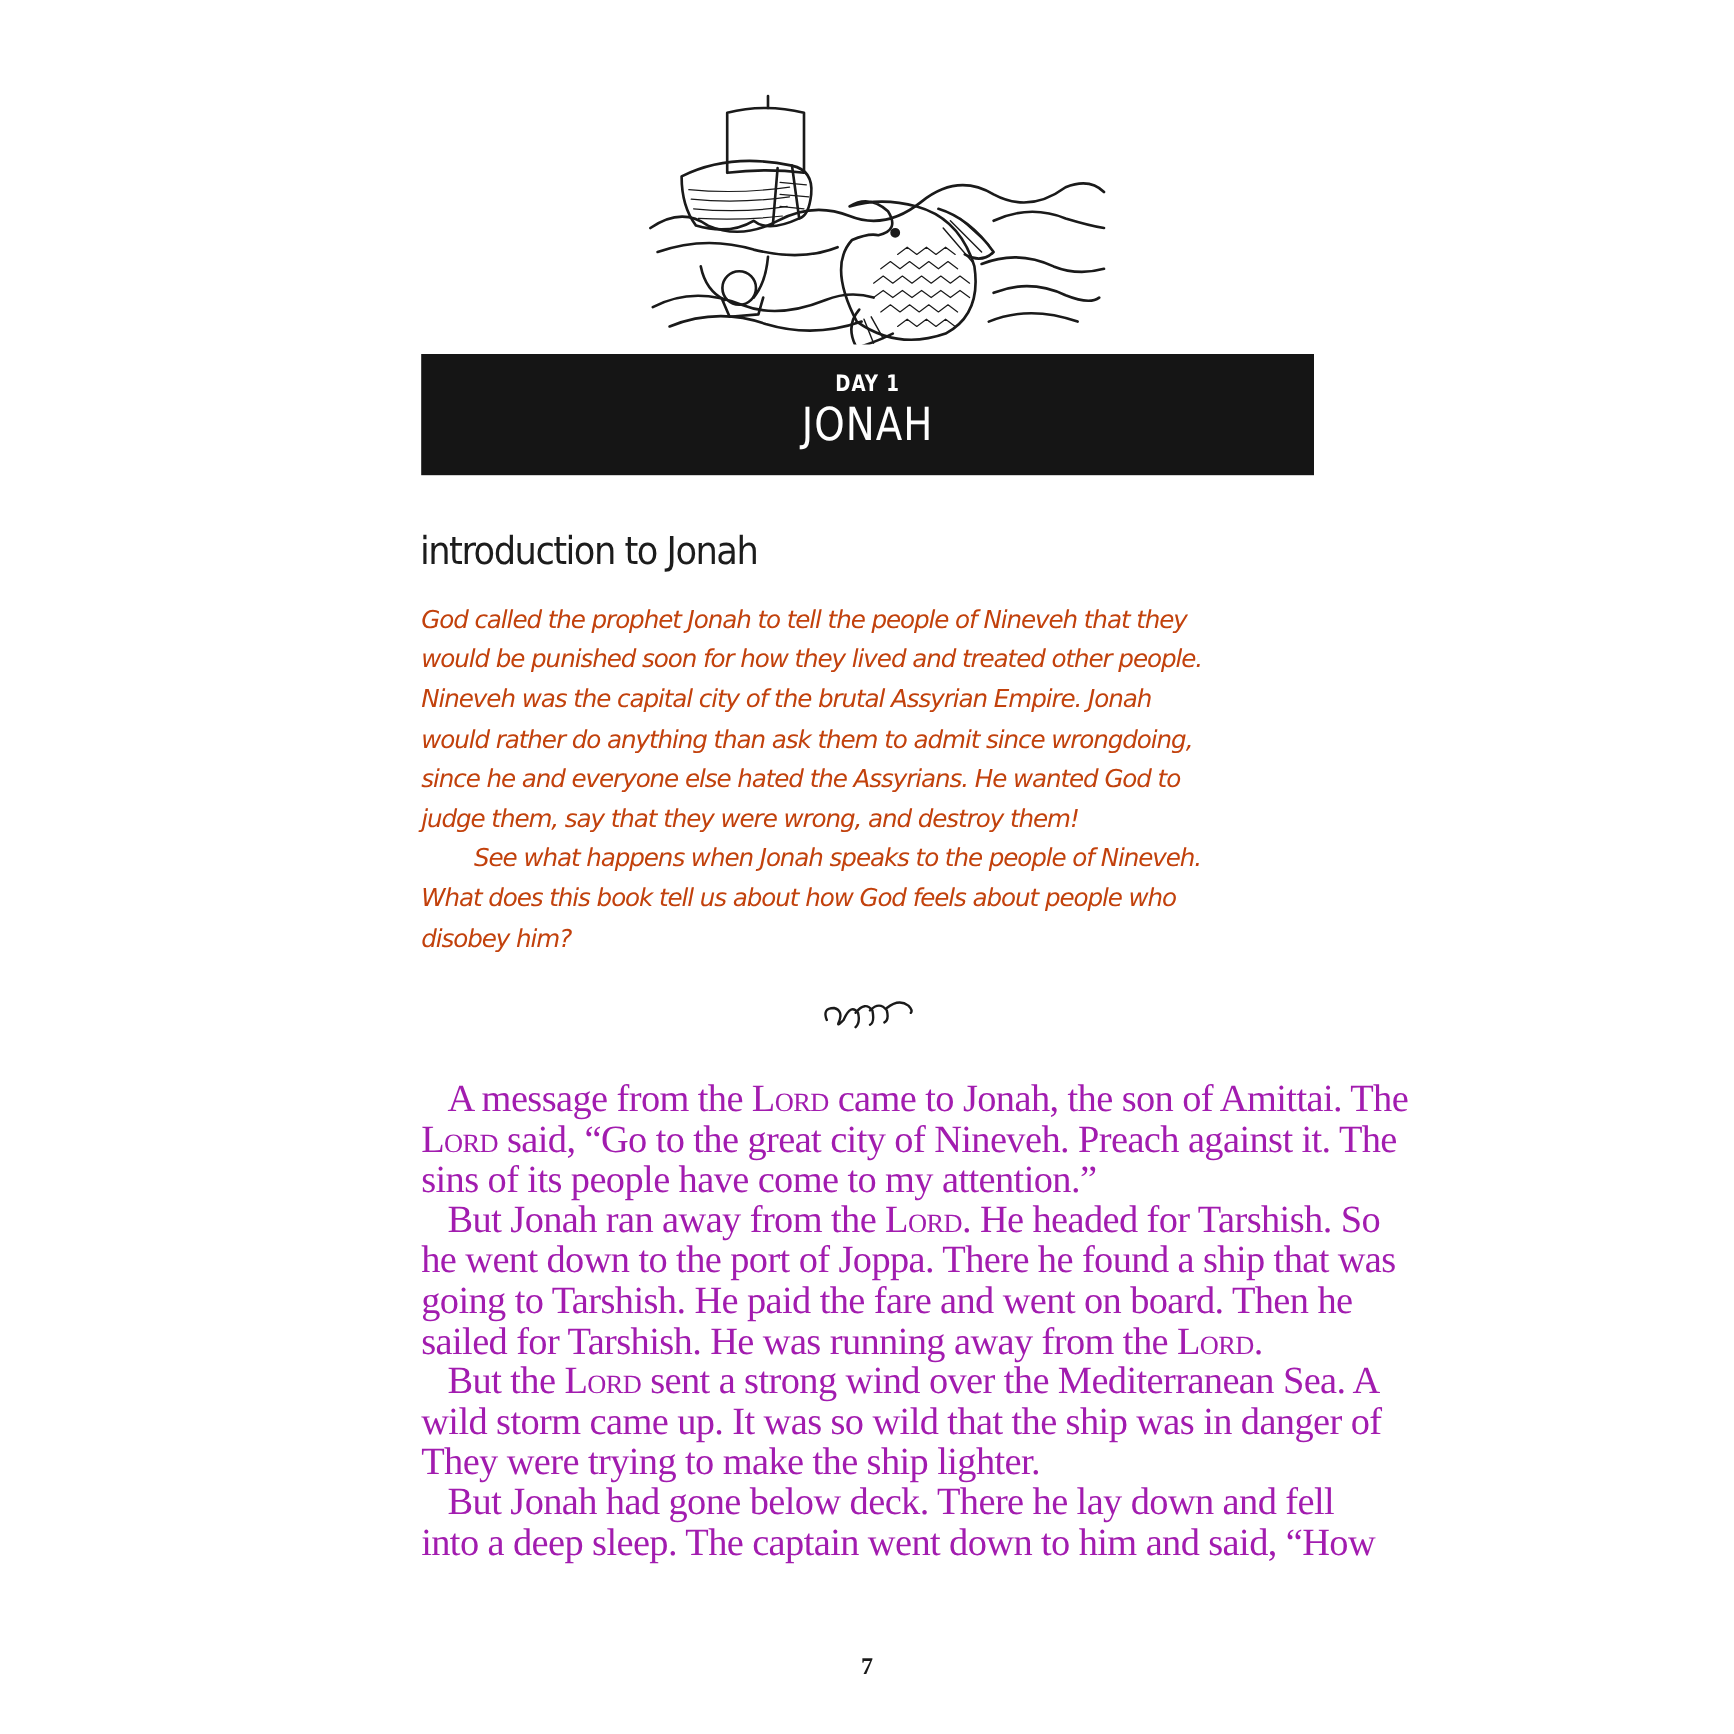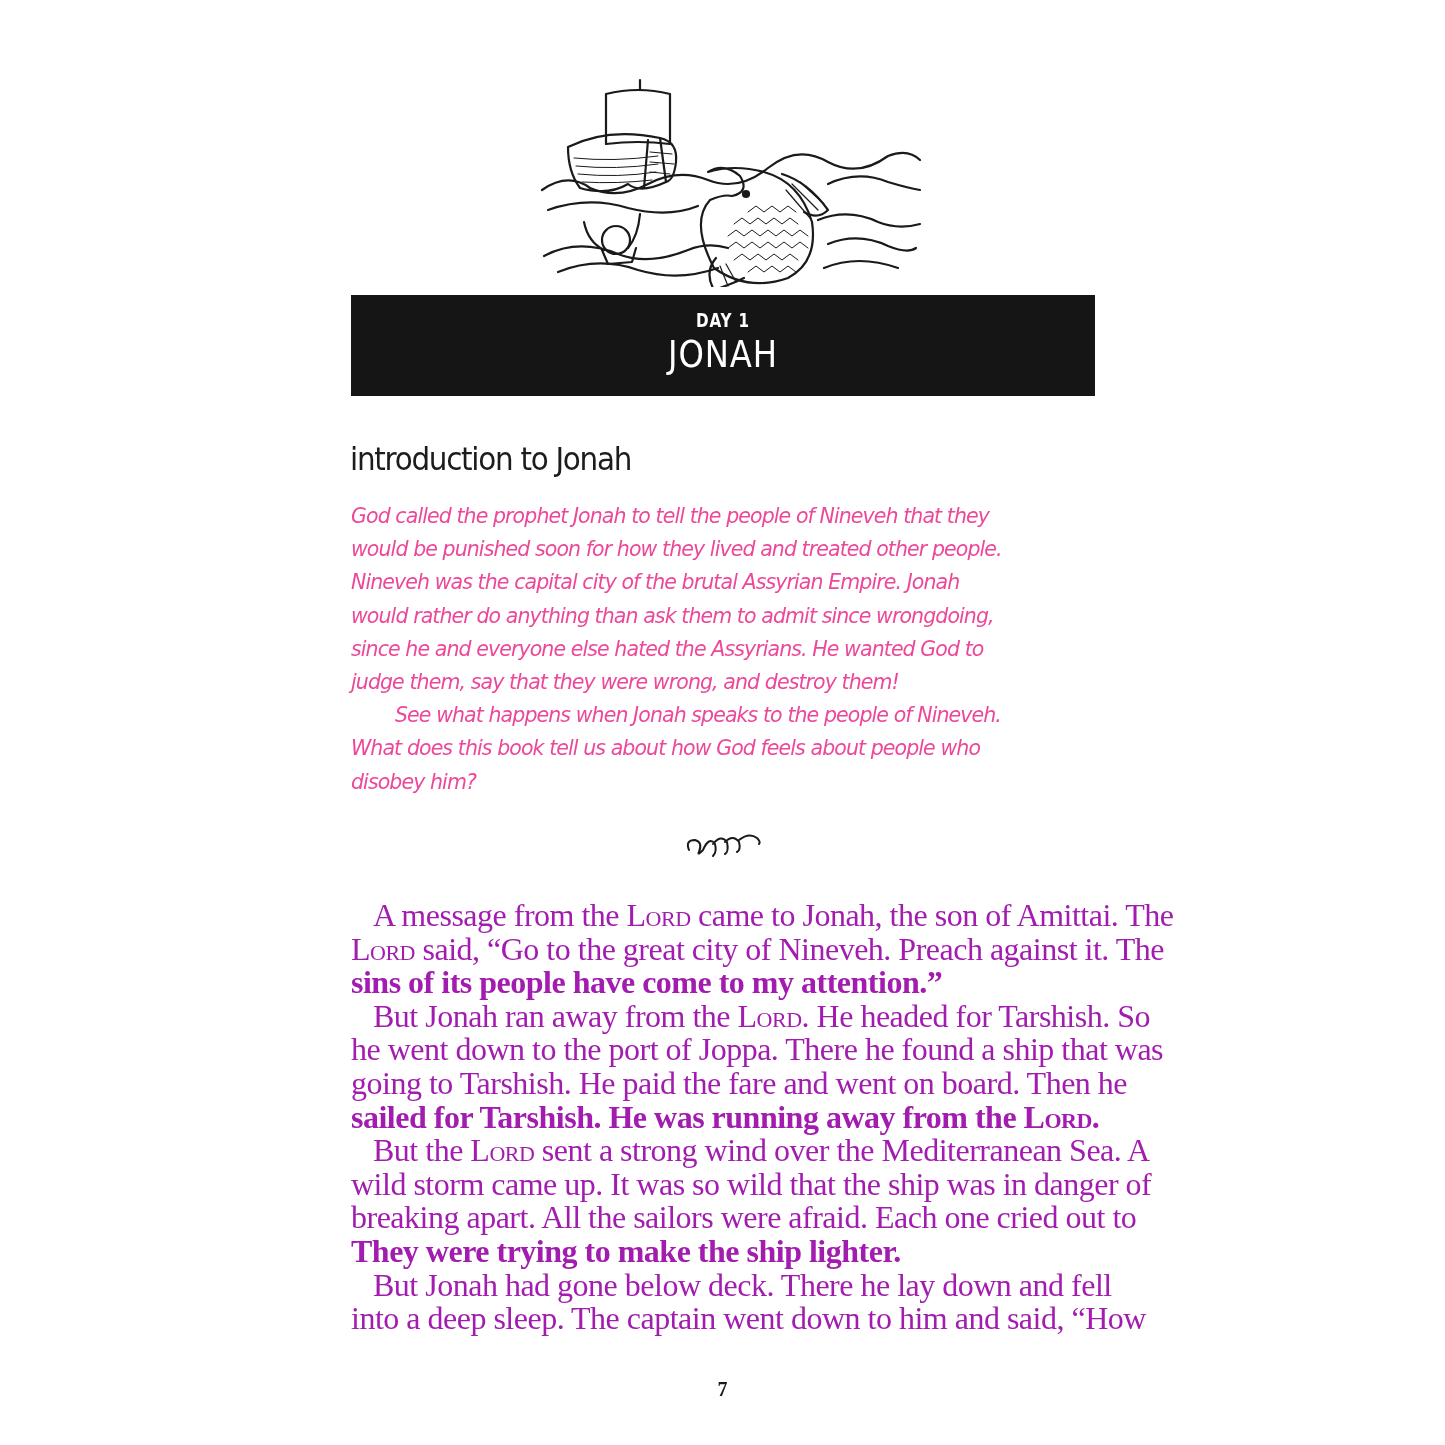--- a/index.html
+++ b/index.html
@@ -3,28 +3,28 @@
 <meta charset="utf-8">
 <style>
   html, body { margin: 0; padding: 0; background: #ffffff; }
   body { width: 1445px; height: 1445px; position: relative; overflow: hidden; color: #1a1a1a; }
   .page { position: absolute; left: 0; top: 0; width: 1289px; height: 1445px; }
   .illustration { position: absolute; left: 528px; top: 72px; width: 395px; height: 215px; }
   .banner { position: absolute; left: 351px; top: 295px; width: 744px; height: 101px; background: #151515; text-align: center; color: #ffffff; }
   .banner .day { font-family: "DejaVu Sans", sans-serif; font-weight: bold; font-size: 19px; letter-spacing: 1px; margin-top: 14px; transform: scaleX(0.8); }
   .banner .title { font-family: "DejaVu Sans", sans-serif; font-size: 38px; letter-spacing: 1px; margin-top: 2px; transform: scaleX(0.85); line-height: 42px; }
   .intro-heading { position: absolute; left: 350px; top: 440px; font-family: "DejaVu Sans", sans-serif; font-size: 32px; color: #1c1c1c; letter-spacing: -1.4px; transform: scaleX(0.92); transform-origin: left; }
-  .intro { position: absolute; left: 351px; top: 500px; width: 745px; font-family: "DejaVu Sans", sans-serif; font-style: italic; font-size: 20.5px; line-height: 33.2px; color: #ec4899; letter-spacing: -0.9px; }
+  .intro { position: absolute; left: 351px; top: 500px; width: 745px; font-family: "DejaVu Sans", sans-serif; font-style: italic; font-size: 20.5px; line-height: 33.2px; color: #c2410c; letter-spacing: -0.9px; }
   .intro p { margin: 0; }
   .intro p.indent { text-indent: 22px; }
   .intro .line { display: block; white-space: nowrap; }
   .flourish { position: absolute; left: 683px; top: 830px; width: 82px; height: 30px; }
   .body-text { position: absolute; left: 351px; top: 899px; width: 745px; font-family: "Liberation Serif", serif; font-size: 32px; line-height: 33.6px; color: #a21caf; letter-spacing: -0.5px; }
   .body-text .line { display: block; white-space: nowrap; text-align: justify; text-align-last: justify; }
-  .body-text .line.last { text-align-last: left; font-weight: bold; }
+  .body-text .line.last { text-align-last: left; }
   .body-text .line.indent { padding-left: 22px; }
   .sc { font-variant: small-caps; }
   .page-number { position: absolute; left: 0; width: 1445px; top: 1378px; text-align: center; font-family: "Liberation Serif", serif; font-weight: bold; font-size: 20px; color: #1a1a1a; }
 </style>
 </head>
 <body>
 
 <div class="page">
 
   <svg class="illustration" viewBox="0 0 395 215" fill="none" stroke="#1a1a1a" stroke-width="2.2" stroke-linecap="round" stroke-linejoin="round">
@@ -92,20 +92,19 @@
   <div class="body-text" id="scripture">
       <span class="line indent"><span>A message from the </span><span class="sc">Lord</span><span> came to Jonah, the son of Amittai. The</span></span>
       <span class="line"><span></span><span class="sc">Lord</span><span> said, “Go to the great city of Nineveh. Preach against it. The</span></span>
       <span class="line last"><span>sins of its people have come to my attention.”</span></span>
       <span class="line indent"><span>But Jonah ran away from the </span><span class="sc">Lord</span><span>. He headed for Tarshish. So</span></span>
       <span class="line"><span>he went down to the port of Joppa. There he found a ship that was</span></span>
       <span class="line"><span>going to Tarshish. He paid the fare and went on board. Then he</span></span>
       <span class="line last"><span>sailed for Tarshish. He was running away from the </span><span class="sc">Lord</span><span>.</span></span>
       <span class="line indent"><span>But the </span><span class="sc">Lord</span><span> sent a strong wind over the Mediterranean Sea. A</span></span>
       <span class="line"><span>wild storm came up. It was so wild that the ship was in danger of</span></span>
-      <span class="line"><span>breaking apart. All the sailors were afraid. Each one cried out to</span></span>
       <span class="line last"><span>They were trying to make the ship lighter.</span></span>
       <span class="line indent"><span>But Jonah had gone below deck. There he lay down and fell</span></span>
       <span class="line"><span>into a deep sleep. The captain went down to him and said, “How</span></span>
     </div>
 
   <div class="page-number">7</div>
 </div>
 
 </body></html>

